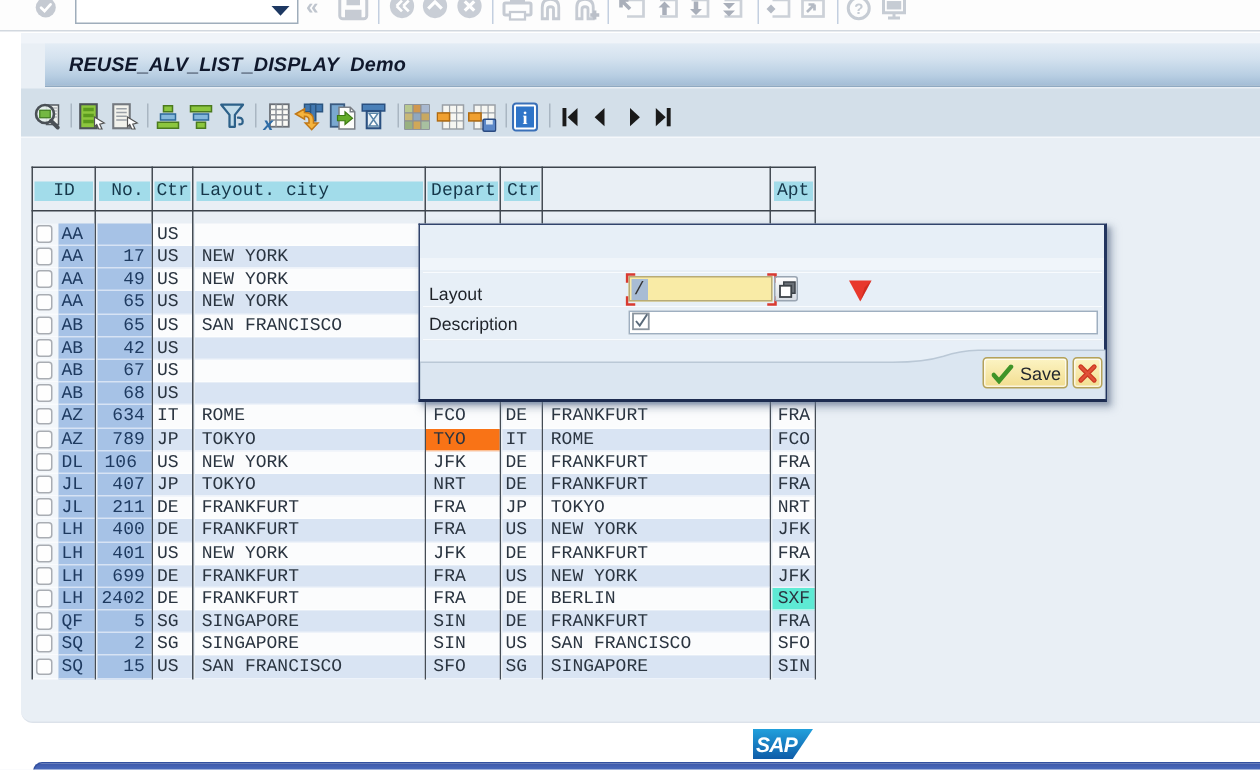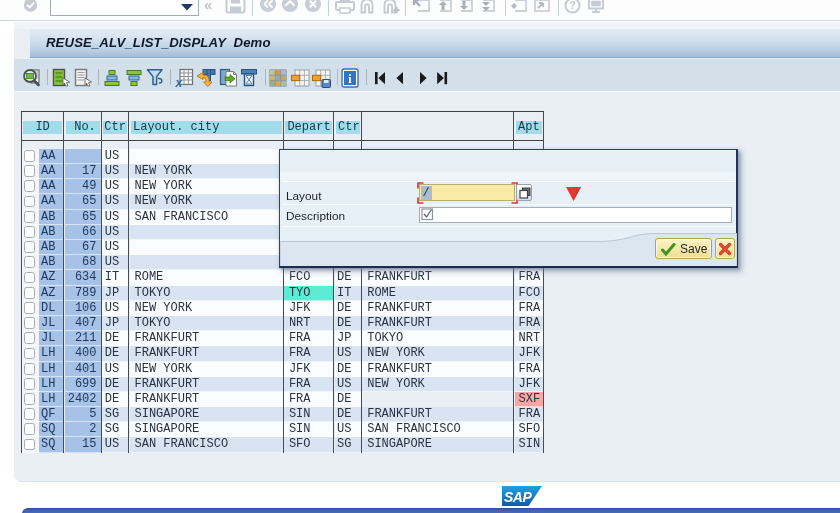--- a/index.html
+++ b/index.html
@@ -291,21 +291,21 @@
           <div class="cell" style="left:108.5px;width:153.2px;background:#fbfcfd;padding-left:5px">SAN FRANCISCO</div>
           <div class="cell" style="left:262.9px;width:49.4px;background:#fbfcfd;padding-left:5px"></div>
           <div class="cell" style="left:313.5px;width:26.5px;background:#fbfcfd;padding-left:2.5px"></div>
           <div class="cell" style="left:341.2px;width:151.1px;background:#fbfcfd;padding-left:5px"></div>
           <div class="cell" style="left:493.5px;width:28.8px;background:#fbfcfd;padding-left:4px"></div>
         </div>
         <div class="row">
           <div class="cell" style="left:1.2px;width:16.8px;background:#f2f6fa"></div>
           <div class="cb"></div>
           <div class="cell" style="left:18px;width:24.3px;background:#a6c2e6;padding-left:2px;color:#1e3a60">AB</div>
-          <div class="cell" style="left:43.5px;width:36.5px;background:#a6c2e6;text-align:right;padding-right:4.5px;color:#1e3a60">66</div>
+          <div class="cell" style="left:43.5px;width:36.5px;background:#a6c2e6;text-align:right;padding-right:4.5px;color:#1e3a60">42</div>
           <div class="cell" style="left:81.2px;width:26.1px;background:#d9e4f3;padding-left:2.5px">US</div>
           <div class="cell" style="left:108.5px;width:153.2px;background:#d9e4f3;padding-left:5px"></div>
           <div class="cell" style="left:262.9px;width:49.4px;background:#d9e4f3;padding-left:5px"></div>
           <div class="cell" style="left:313.5px;width:26.5px;background:#d9e4f3;padding-left:2.5px"></div>
           <div class="cell" style="left:341.2px;width:151.1px;background:#d9e4f3;padding-left:5px"></div>
           <div class="cell" style="left:493.5px;width:28.8px;background:#d9e4f3;padding-left:4px"></div>
         </div>
         <div class="row">
           <div class="cell" style="left:1.2px;width:16.8px;background:#f2f6fa"></div>
           <div class="cb"></div>
@@ -342,30 +342,30 @@
           <div class="cell" style="left:341.2px;width:151.1px;background:#fbfcfd;padding-left:5px">FRANKFURT</div>
           <div class="cell" style="left:493.5px;width:28.8px;background:#fbfcfd;padding-left:4px">FRA</div>
         </div>
         <div class="row">
           <div class="cell" style="left:1.2px;width:16.8px;background:#f2f6fa"></div>
           <div class="cb"></div>
           <div class="cell" style="left:18px;width:24.3px;background:#a6c2e6;padding-left:2px;color:#1e3a60">AZ</div>
           <div class="cell" style="left:43.5px;width:36.5px;background:#a6c2e6;text-align:right;padding-right:4.5px;color:#1e3a60">789</div>
           <div class="cell" style="left:81.2px;width:26.1px;background:#d9e4f3;padding-left:2.5px">JP</div>
           <div class="cell" style="left:108.5px;width:153.2px;background:#d9e4f3;padding-left:5px">TOKYO</div>
-          <div class="cell" style="left:262.9px;width:49.4px;background:#5eead4;padding-left:5px">TYO</div>
+          <div class="cell" style="left:262.9px;width:49.4px;background:#f97316;padding-left:5px">TYO</div>
           <div class="cell" style="left:313.5px;width:26.5px;background:#d9e4f3;padding-left:2.5px">IT</div>
           <div class="cell" style="left:341.2px;width:151.1px;background:#d9e4f3;padding-left:5px">ROME</div>
           <div class="cell" style="left:493.5px;width:28.8px;background:#d9e4f3;padding-left:4px">FCO</div>
         </div>
         <div class="row">
           <div class="cell" style="left:1.2px;width:16.8px;background:#f2f6fa"></div>
           <div class="cb"></div>
           <div class="cell" style="left:18px;width:24.3px;background:#a6c2e6;padding-left:2px;color:#1e3a60">DL</div>
-          <div class="cell" style="left:43.5px;width:36.5px;background:#a6c2e6;text-align:right;padding-right:4.5px;color:#1e3a60">106</div>
+          <div class="cell" style="left:43.5px;width:36.5px;background:#a6c2e6;text-align:center;padding-right:4.5px;color:#1e3a60">106</div>
           <div class="cell" style="left:81.2px;width:26.1px;background:#fbfcfd;padding-left:2.5px">US</div>
           <div class="cell" style="left:108.5px;width:153.2px;background:#fbfcfd;padding-left:5px">NEW YORK</div>
           <div class="cell" style="left:262.9px;width:49.4px;background:#fbfcfd;padding-left:5px">JFK</div>
           <div class="cell" style="left:313.5px;width:26.5px;background:#fbfcfd;padding-left:2.5px">DE</div>
           <div class="cell" style="left:341.2px;width:151.1px;background:#fbfcfd;padding-left:5px">FRANKFURT</div>
           <div class="cell" style="left:493.5px;width:28.8px;background:#fbfcfd;padding-left:4px">FRA</div>
         </div>
         <div class="row">
           <div class="cell" style="left:1.2px;width:16.8px;background:#f2f6fa"></div>
           <div class="cb"></div>
@@ -428,21 +428,22 @@
         </div>
         <div class="row">
           <div class="cell" style="left:1.2px;width:16.8px;background:#f2f6fa"></div>
           <div class="cb"></div>
           <div class="cell" style="left:18px;width:24.3px;background:#a6c2e6;padding-left:2px;color:#1e3a60">LH</div>
           <div class="cell" style="left:43.5px;width:36.5px;background:#a6c2e6;text-align:right;padding-right:4.5px;color:#1e3a60">2402</div>
           <div class="cell" style="left:81.2px;width:26.1px;background:#fbfcfd;padding-left:2.5px">DE</div>
           <div class="cell" style="left:108.5px;width:153.2px;background:#fbfcfd;padding-left:5px">FRANKFURT</div>
           <div class="cell" style="left:262.9px;width:49.4px;background:#fbfcfd;padding-left:5px">FRA</div>
           <div class="cell" style="left:313.5px;width:26.5px;background:#fbfcfd;padding-left:2.5px">DE</div>
-          <div class="cell" style="left:493.5px;width:28.8px;background:#fca5a5;padding-left:4px">SXF</div>
+          <div class="cell" style="left:341.2px;width:151.1px;background:#fbfcfd;padding-left:5px">BERLIN</div>
+          <div class="cell" style="left:493.5px;width:28.8px;background:#5eead4;padding-left:4px">SXF</div>
         </div>
         <div class="row">
           <div class="cell" style="left:1.2px;width:16.8px;background:#f2f6fa"></div>
           <div class="cb"></div>
           <div class="cell" style="left:18px;width:24.3px;background:#a6c2e6;padding-left:2px;color:#1e3a60">QF</div>
           <div class="cell" style="left:43.5px;width:36.5px;background:#a6c2e6;text-align:right;padding-right:4.5px;color:#1e3a60">5</div>
           <div class="cell" style="left:81.2px;width:26.1px;background:#d9e4f3;padding-left:2.5px">SG</div>
           <div class="cell" style="left:108.5px;width:153.2px;background:#d9e4f3;padding-left:5px">SINGAPORE</div>
           <div class="cell" style="left:262.9px;width:49.4px;background:#d9e4f3;padding-left:5px">SIN</div>
           <div class="cell" style="left:313.5px;width:26.5px;background:#d9e4f3;padding-left:2.5px">DE</div>

